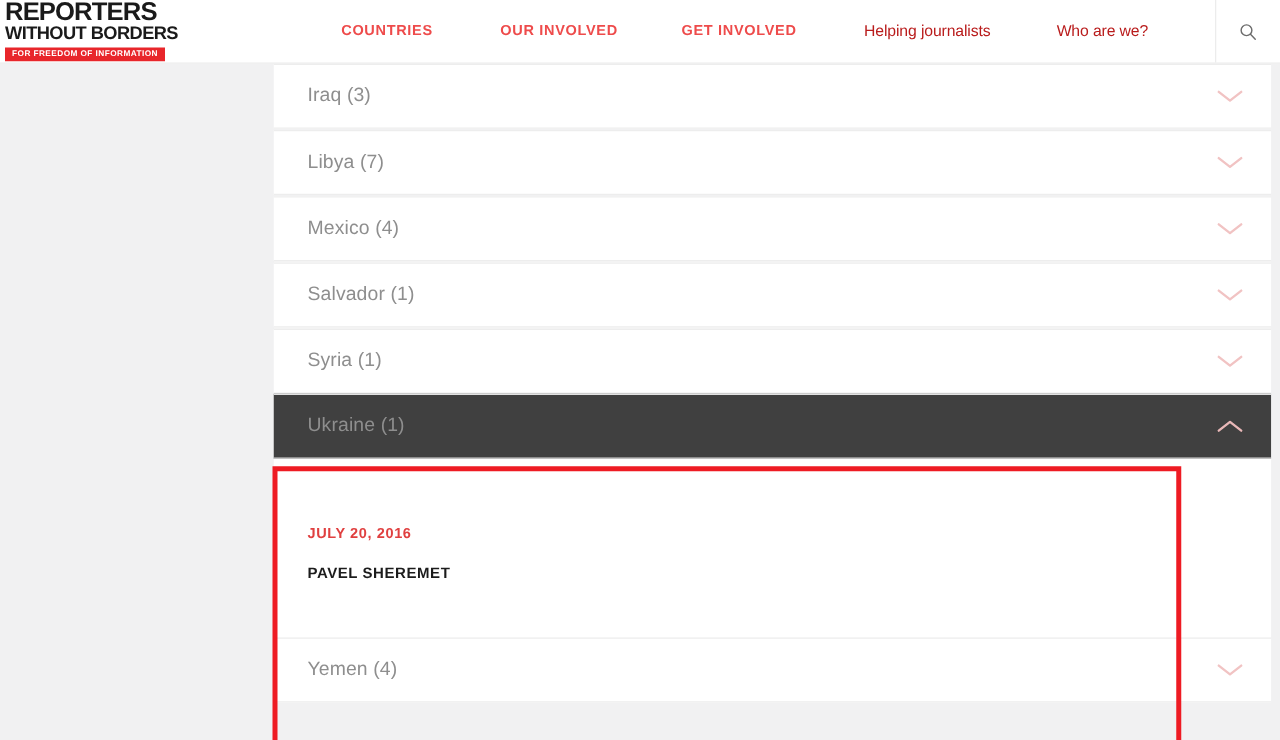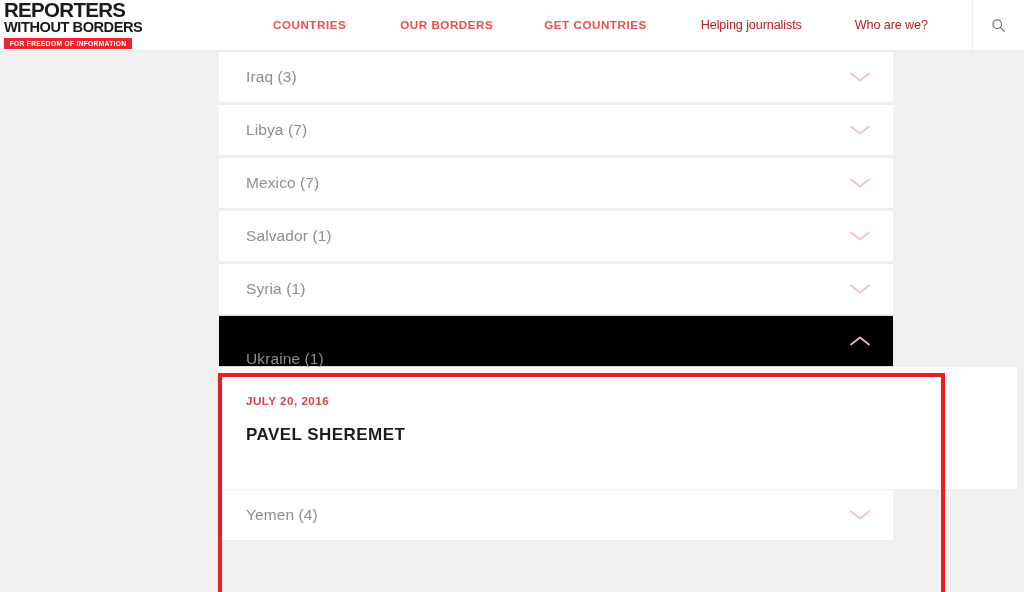--- a/index.html
+++ b/index.html
@@ -132,21 +132,21 @@
     left: 1017px;
     top: 0;
     width: 7px;
     height: 541px;
     background: #f1f1f2;
   }
 
   
   .acc-row {
     position: relative;
-    width: 674px;
+    width: 798px;
     height: 52px;
     background: #ffffff;
     border-top: 1px solid #ededed;
     border-bottom: 1px solid #ededed;
     display: flex;
     align-items: center;
     cursor: pointer;
   }
   .acc-row + .acc-row { margin-top: 1px; }
 
@@ -171,41 +171,40 @@
     align-items: center;
     justify-content: center;
   }
 
   
   .acc-group {
     position: relative;
     width: 798px;
   }
   .acc-row.is-open {
-    background: #000000;
+    background: #404040;
     border-top-color: #e2e2e2;
     border-bottom-color: #dcdcdc;
-    align-items: flex-end;
   }
   .acc-panel {
     width: 798px;
     background: #ffffff;
-    padding: 28px 0 38px 27px;
+    padding: 54px 0 38px 27px;
   }
   .entry-date {
     color: #e04040;
     font-size: 11.6px;
     font-weight: bold;
     letter-spacing: 0.5px;
     line-height: 1;
     margin-bottom: 19px;
   }
   .entry-name {
     color: #1c1c1c;
-    font-size: 17px;
+    font-size: 12px;
     font-weight: bold;
     letter-spacing: 0.45px;
     line-height: 1;
     margin-bottom: 8px;
   }
   .entry-outlet {
     color: #9a9a9a;
     font-size: 12.2px;
     font-weight: normal;
     letter-spacing: 0.05px;
@@ -233,23 +232,23 @@
     <div class="logo-line1">REPORTERS</div>
     <div class="logo-line2">WITHOUT BORDERS</div>
     <div class="logo-bar">
       <span class="logo-bar-text">FOR FREEDOM OF INFORMATION</span>
     </div>
   </div>
 
   <nav class="main-nav">
     <a class="nav-item accent">COUNTRIES</a>
     <span class="nav-gap-1"></span>
-    <a class="nav-item accent">OUR BORDERS</a>
+    <a class="nav-item accent">OUR INVOLVED</a>
     <span class="nav-gap-2"></span>
-    <a class="nav-item accent">GET COUNTRIES</a>
+    <a class="nav-item accent">GET INVOLVED</a>
     <span class="nav-gap-3"></span>
     <a class="nav-item plain">Helping journalists</a>
     <span class="nav-gap-4"></span>
     <a class="nav-item plain">Who are we?</a>
   </nav>
 
   <div class="search-zone">
     <span>
       <svg width="15" height="15" viewBox="0 0 15 15">
         <circle cx="6.2" cy="6.2" r="4.3" fill="none" stroke="#6d6d6d" stroke-width="1.15"></circle>
@@ -275,21 +274,21 @@
     <div class="acc-row">
       <span class="acc-label">Libya (7)</span>
       <span class="acc-chevron">
         <svg width="22" height="12" viewBox="0 0 22 12">
             <polyline points="2,2.5 11,9.5 20,2.5" fill="none" stroke="#f1c3c3" stroke-width="1.9" stroke-linecap="round" stroke-linejoin="round"></polyline>
           </svg>
       </span>
     </div>
 
     <div class="acc-row">
-      <span class="acc-label">Mexico (7)</span>
+      <span class="acc-label">Mexico (4)</span>
       <span class="acc-chevron">
         <svg width="22" height="12" viewBox="0 0 22 12">
             <polyline points="2,2.5 11,9.5 20,2.5" fill="none" stroke="#f1c3c3" stroke-width="1.9" stroke-linecap="round" stroke-linejoin="round"></polyline>
           </svg>
       </span>
     </div>
 
     <div class="acc-row">
       <span class="acc-label">Salvador (1)</span>
       <span class="acc-chevron">

